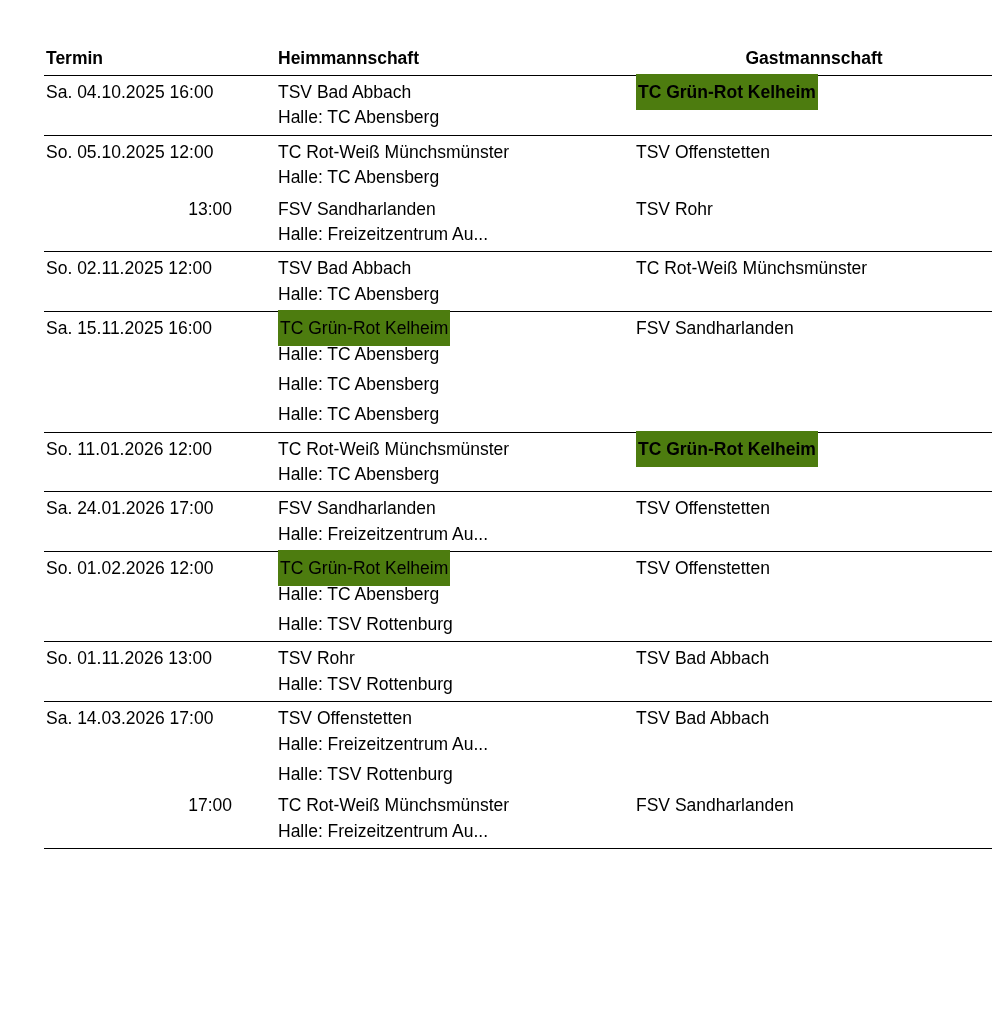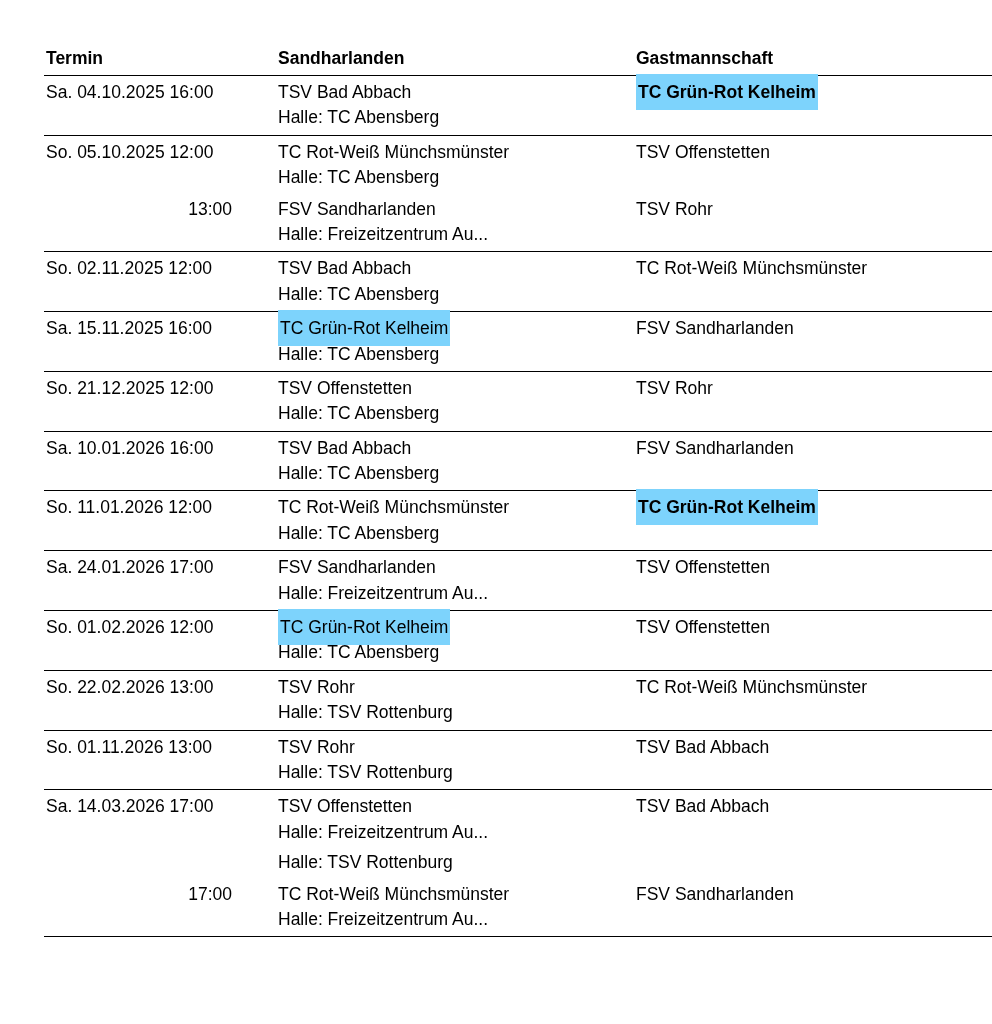--- a/index.html
+++ b/index.html
@@ -32,21 +32,21 @@
 
   thead th {
     text-align: left;
     font-weight: bold;
     font-size: 17.5px;
     padding: 0 0 6px 0;
     vertical-align: bottom;
   }
   thead th.date-head { padding-left: 2px; }
   thead th.home-head { padding-left: 2px; }
-  thead th.away-head { padding-left: 2px; }
+  thead th.away-head { padding-left: 2px; text-align: center; }
 
   thead tr.head-row {
     border-bottom: 1.5px solid #000;
   }
 
   tbody tr.match-row > td {
     border-top: 1px solid #000;
     padding-top: 5px;
     margin-left: 36px;
   }
@@ -74,21 +74,21 @@
   td.date .tpart { display: inline; }
   td.date.time-only {
     text-align: right;
     padding-right: 44px;
   }
   td.home { padding-left: 2px; }
   td.away { padding-left: 2px; }
   td.venue { padding-left: 2px; }
 
   .hl {
-    background: #7dd3fc;
+    background: #4d7c0f;
     padding: 8px 2px;
   }
   .hl.bold { font-weight: bold; }
 
   tfoot td {
     border-top: 1px solid #000;
     height: 1px;
     padding: 0;
   }
 </style>
@@ -98,21 +98,21 @@
 <div class="page">
   <table class="schedule">
     <colgroup>
       <col class="c-date">
       <col class="c-home">
       <col class="c-away">
     </colgroup>
     <thead>
       <tr class="head-row">
         <th class="date-head">Termin</th>
-        <th class="home-head">Sandharlanden</th>
+        <th class="home-head">Heimmannschaft</th>
         <th class="away-head">Gastmannschaft</th>
       </tr>
     </thead>
     <tbody id="tbody">
         <tr class="match-row">
           <td class="date"><span class="dpart">Sa. 04.10.2025</span> <span class="tpart">16:00</span></td>
           <td class="home">TSV Bad Abbach</td>
           <td class="away"><span class="hl bold">TC Grün-Rot Kelheim</span></td>
         </tr>
         <tr class="venue-row">
@@ -153,34 +153,24 @@
         <tr class="match-row">
           <td class="date"><span class="dpart">Sa. 15.11.2025</span> <span class="tpart">16:00</span></td>
           <td class="home"><span class="hl">TC Grün-Rot Kelheim</span></td>
           <td class="away">FSV Sandharlanden</td>
         </tr>
         <tr class="venue-row">
           <td></td>
           <td class="venue">Halle: TC Abensberg</td>
           <td></td>
         </tr>
-        <tr class="match-row">
-          <td class="date"><span class="dpart">So. 21.12.2025</span> <span class="tpart">12:00</span></td>
-          <td class="home">TSV Offenstetten</td>
-          <td class="away">TSV Rohr</td>
-        </tr>
-        <tr class="venue-row">
-          <td></td>
-          <td class="venue">Halle: TC Abensberg</td>
-          <td></td>
-        </tr>
-        <tr class="match-row">
-          <td class="date"><span class="dpart">Sa. 10.01.2026</span> <span class="tpart">16:00</span></td>
-          <td class="home">TSV Bad Abbach</td>
-          <td class="away">FSV Sandharlanden</td>
+        <tr class="venue-row">
+          <td></td>
+          <td class="venue">Halle: TC Abensberg</td>
+          <td></td>
         </tr>
         <tr class="venue-row">
           <td></td>
           <td class="venue">Halle: TC Abensberg</td>
           <td></td>
         </tr>
         <tr class="match-row">
           <td class="date"><span class="dpart">So. 11.01.2026</span> <span class="tpart">12:00</span></td>
           <td class="home">TC Rot-Weiß Münchsmünster</td>
           <td class="away"><span class="hl bold">TC Grün-Rot Kelheim</span></td>
@@ -202,25 +192,20 @@
         </tr>
         <tr class="match-row">
           <td class="date"><span class="dpart">So. 01.02.2026</span> <span class="tpart">12:00</span></td>
           <td class="home"><span class="hl">TC Grün-Rot Kelheim</span></td>
           <td class="away">TSV Offenstetten</td>
         </tr>
         <tr class="venue-row">
           <td></td>
           <td class="venue">Halle: TC Abensberg</td>
           <td></td>
-        </tr>
-        <tr class="match-row">
-          <td class="date"><span class="dpart">So. 22.02.2026</span> <span class="tpart">13:00</span></td>
-          <td class="home">TSV Rohr</td>
-          <td class="away">TC Rot-Weiß Münchsmünster</td>
         </tr>
         <tr class="venue-row">
           <td></td>
           <td class="venue">Halle: TSV Rottenburg</td>
           <td></td>
         </tr>
         <tr class="match-row">
           <td class="date"><span class="dpart">So. 01.11.2026</span> <span class="tpart">13:00</span></td>
           <td class="home">TSV Rohr</td>
           <td class="away">TSV Bad Abbach</td>

